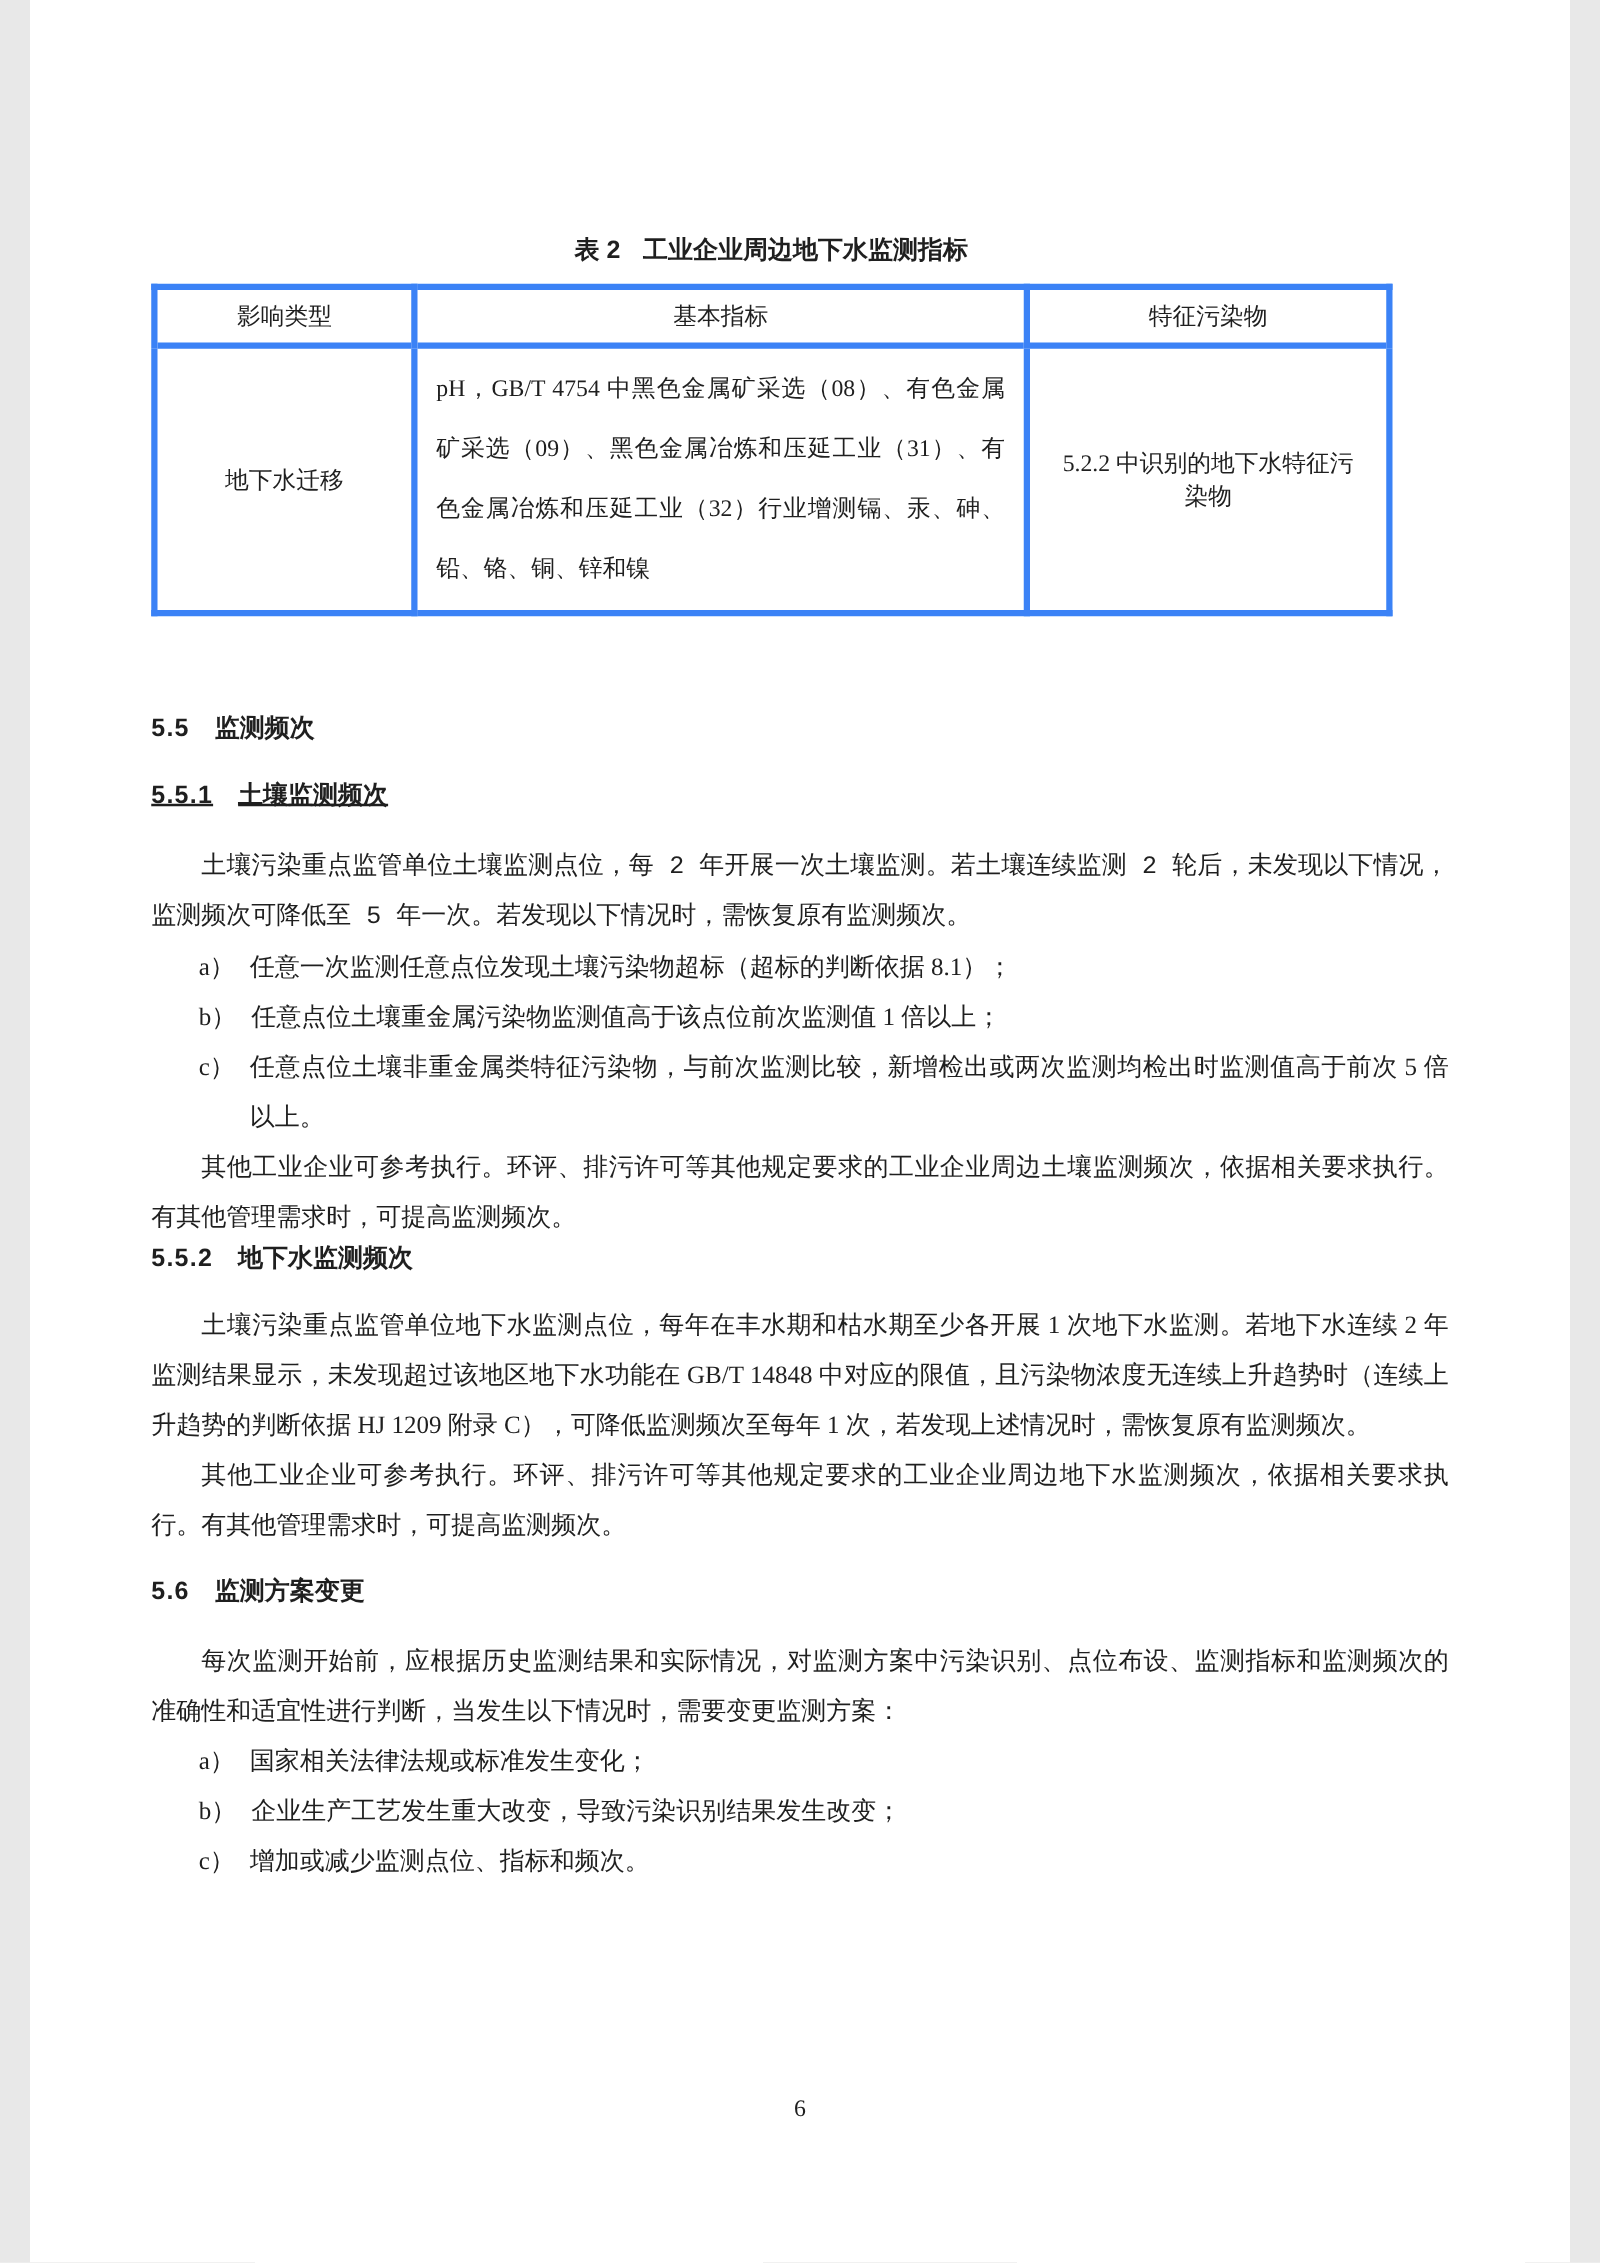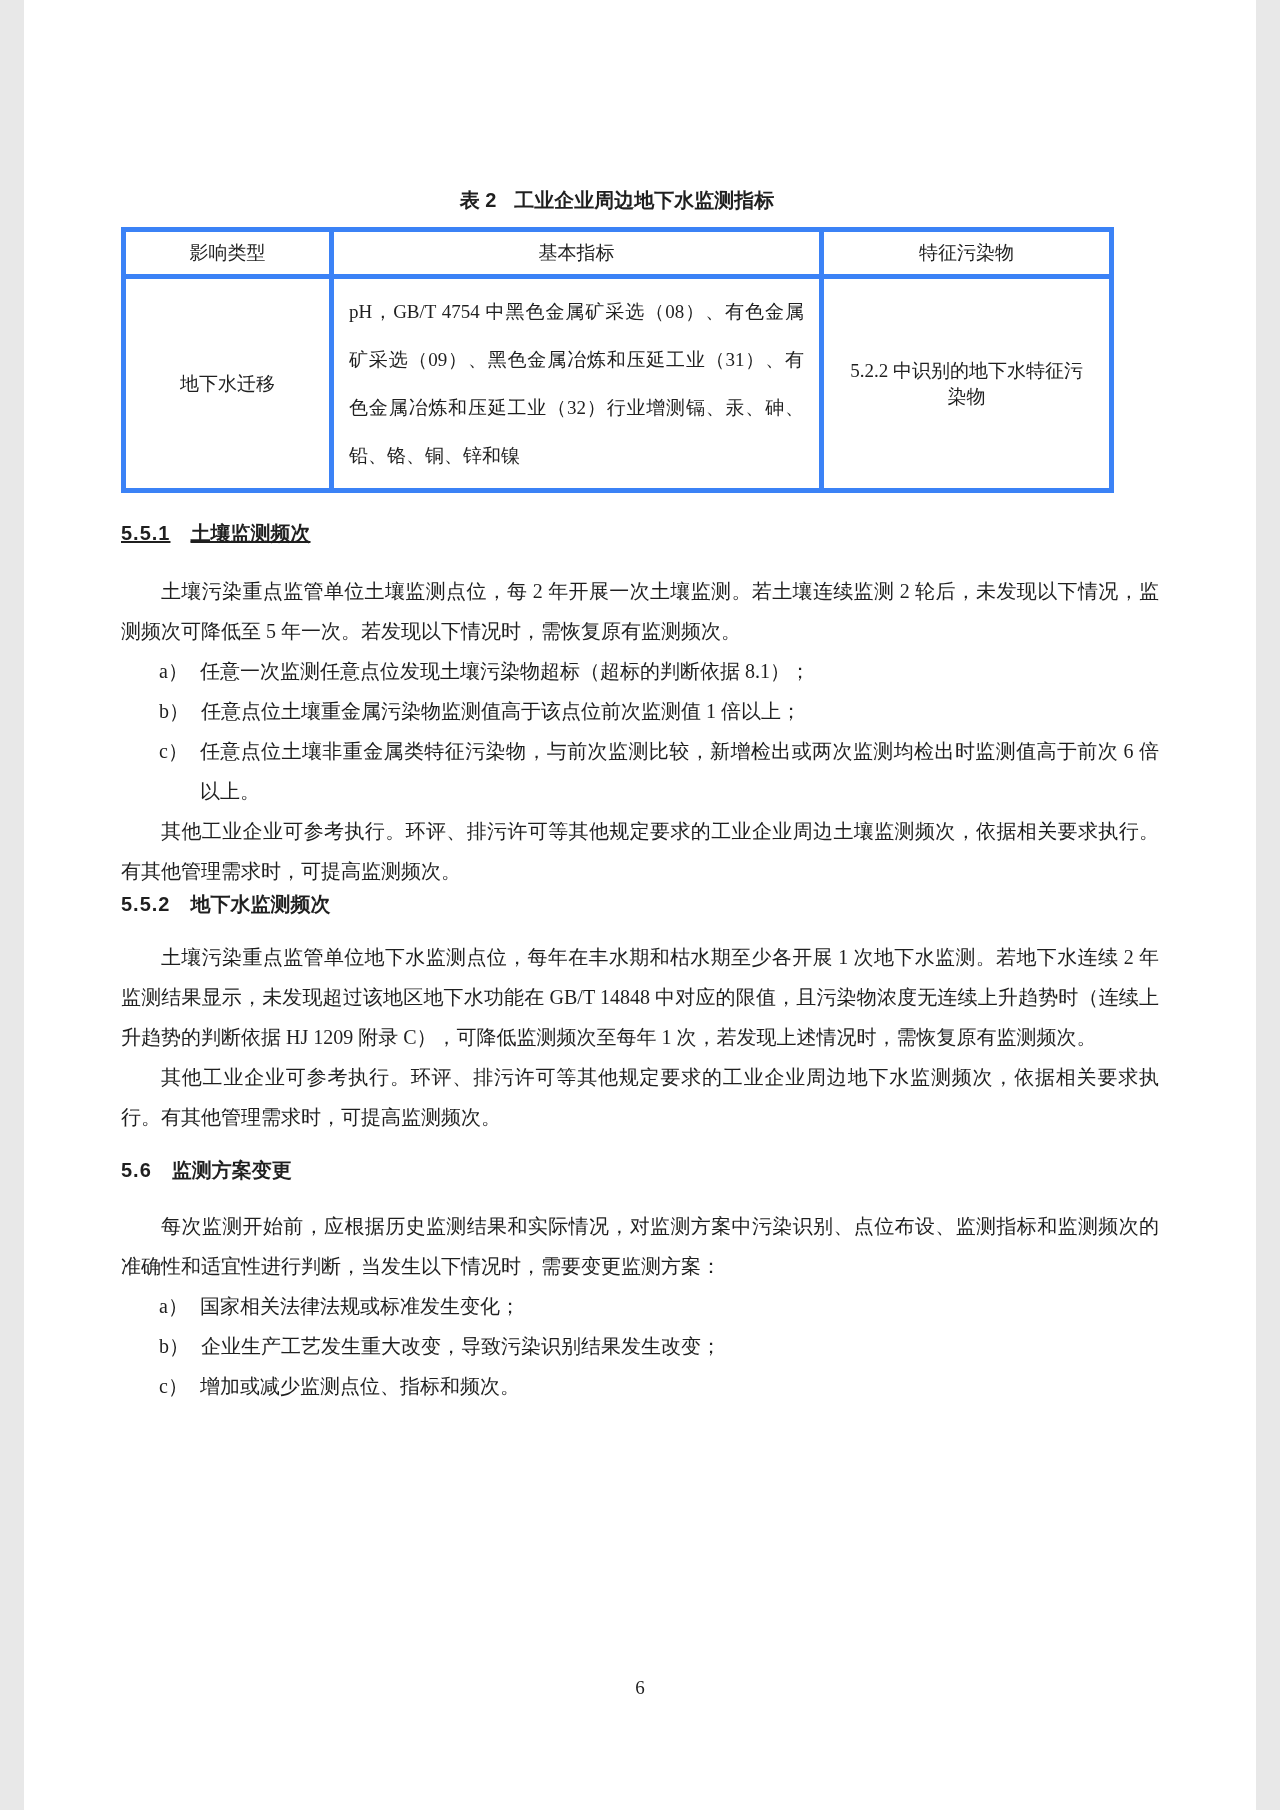--- a/index.html
+++ b/index.html
@@ -66,21 +66,21 @@
   .h-56  { margin-top: 20px; }
 
   
   .para {
     margin: 0;
     font-size: 20px;
     line-height: 40px;
     text-align: justify;
     text-indent: 40px;
   }
-  .p-first { margin-top: 25px; }
+  .p-first { margin-top: 25px; font-family: Liberation Mono, monospace; }
   .p-552   { margin-top: 20px; }
   .p-56    { margin-top: 23px; }
 
   .item-list { margin: 0; }
   .list-item {
     display: flex;
     padding-left: 38px;
     font-size: 20px;
     line-height: 40px;
   }
@@ -123,39 +123,42 @@
       </thead>
       <tbody>
         <tr>
           <td class="cell-impact">地下水迁移</td>
           <td class="cell-basic">pH，GB/T 4754 中黑色金属矿采选（08）、有色金属矿采选（09）、黑色金属冶炼和压延工业（31）、有色金属冶炼和压延工业（32）行业增测镉、汞、砷、铅、铬、铜、锌和镍</td>
           <td class="cell-char">5.2.2 中识别的地下水特征污染物</td>
         </tr>
       </tbody>
     </table>
 
+    <div class="sec-heading h-55">
+      <span class="sec-num">5.5</span><span>监测频次</span>
+    </div>
 
     <div class="sec-heading h-551">
       <span class="sec-num">5.5.1</span><span>土壤监测频次</span>
     </div>
 
     <p class="para p-first">土壤污染重点监管单位土壤监测点位，每 2 年开展一次土壤监测。若土壤连续监测 2 轮后，未发现以下情况，监测频次可降低至 5 年一次。若发现以下情况时，需恢复原有监测频次。</p>
 
     <div class="item-list">
       <div class="list-item">
         <span class="item-label">a）</span>
         <span class="item-text">任意一次监测任意点位发现土壤污染物超标（超标的判断依据 8.1）；</span>
       </div>
       <div class="list-item">
         <span class="item-label">b）</span>
         <span class="item-text">任意点位土壤重金属污染物监测值高于该点位前次监测值 1 倍以上；</span>
       </div>
       <div class="list-item">
         <span class="item-label">c）</span>
-        <span class="item-text">任意点位土壤非重金属类特征污染物，与前次监测比较，新增检出或两次监测均检出时监测值高于前次 6 倍以上。</span>
+        <span class="item-text">任意点位土壤非重金属类特征污染物，与前次监测比较，新增检出或两次监测均检出时监测值高于前次 5 倍以上。</span>
       </div>
     </div>
 
     <p class="para">其他工业企业可参考执行。环评、排污许可等其他规定要求的工业企业周边土壤监测频次，依据相关要求执行。有其他管理需求时，可提高监测频次。</p>
 
     <div class="sec-heading h-552">
       <span class="sec-num">5.5.2</span><span>地下水监测频次</span>
     </div>
 
     <p class="para p-552">土壤污染重点监管单位地下水监测点位，每年在丰水期和枯水期至少各开展 1 次地下水监测。若地下水连续 2 年监测结果显示，未发现超过该地区地下水功能在 GB/T 14848 中对应的限值，且污染物浓度无连续上升趋势时（连续上升趋势的判断依据 HJ 1209 附录 C），可降低监测频次至每年 1 次，若发现上述情况时，需恢复原有监测频次。</p>

